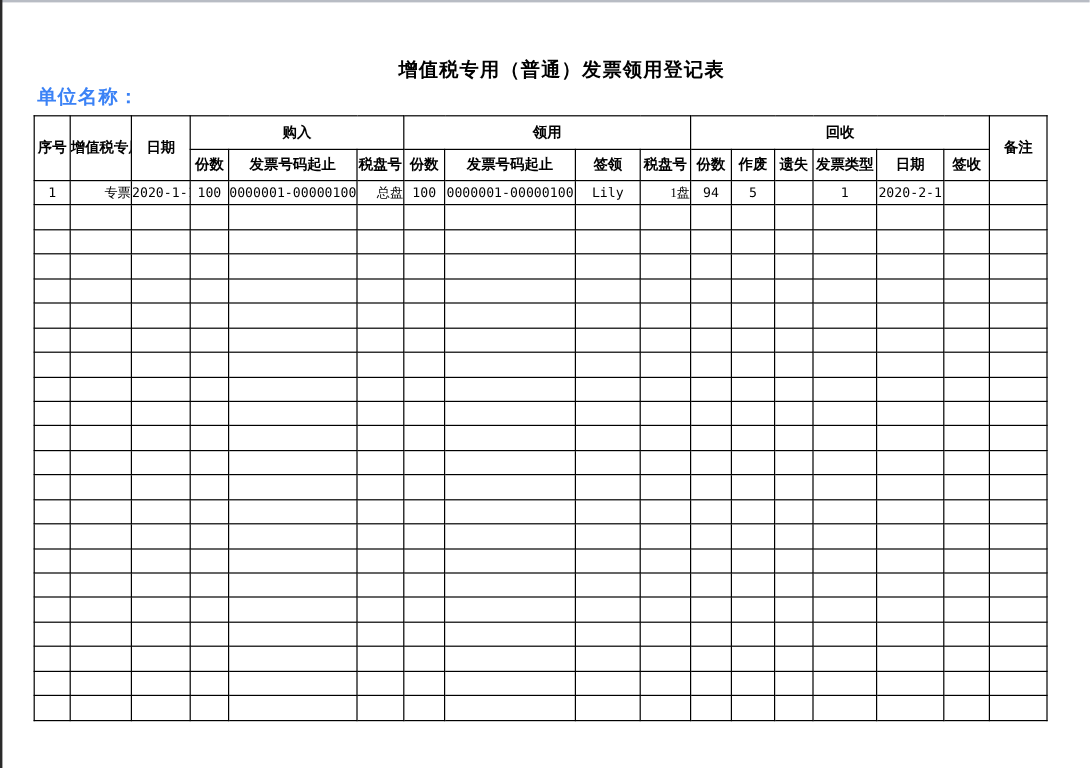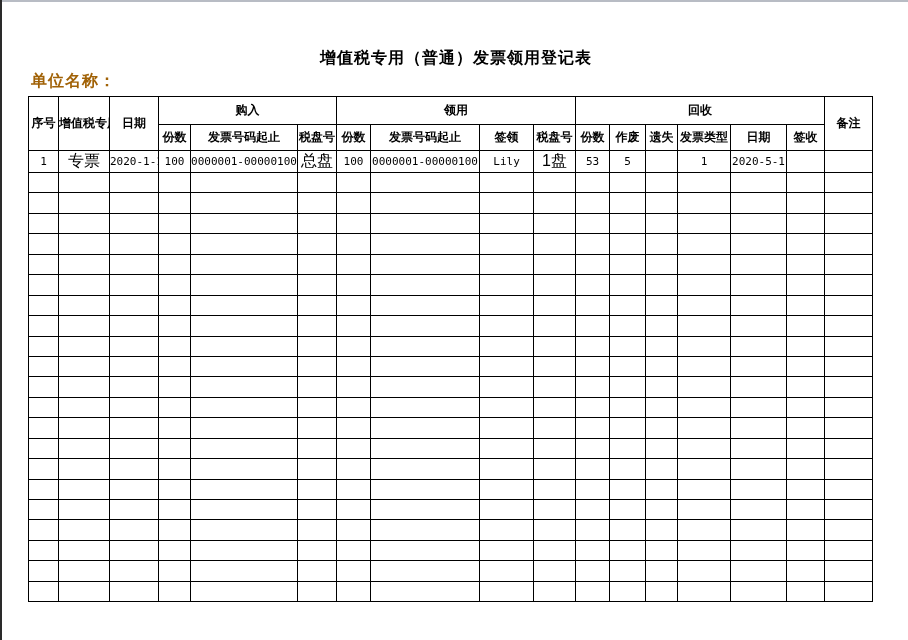--- a/index.html
+++ b/index.html
@@ -4,40 +4,40 @@
 <style>
   html, body { margin: 0; padding: 0; }
   body {
     width: 908px; height: 640px; position: relative; overflow: hidden;
     background: #ffffff;
     font-family: "DejaVu Sans", "Liberation Sans", sans-serif;
   }
   .frame-top { position: absolute; left: 0; top: 0; width: 908px; height: 2px; background: #b8bcc4; }
   .frame-left { position: absolute; left: 0; top: 0; width: 2px; height: 640px; background: #2a2a2a; }
   .title {
-    position: absolute; left: 0; top: 48px; width: 872px; padding-left: 20px;
+    position: absolute; left: 0; top: 48px; width: 872px; padding-left: 32px;
     text-align: center; font-size: 16px; font-weight: bold; color: #000; letter-spacing: 1px;
     font-family: "DejaVu Serif", "Liberation Serif", serif;
   }
   .unit-label {
-    position: absolute; left: 31px; top: 71px; font-size: 16px; font-weight: bold; color: #a16207;
+    position: absolute; left: 31px; top: 71px; font-size: 16px; font-weight: bold; color: #3b82f6;
     letter-spacing: 1px;
     font-family: "DejaVu Serif", "Liberation Serif", serif;
   }
   table.reg {
     position: absolute; left: 28px; top: 96px;
     border-collapse: collapse; table-layout: fixed; width: 845px;
   }
   table.reg td, table.reg th {
     border: 1.5px solid #000; padding: 0; text-align: center; vertical-align: middle;
     overflow: hidden; white-space: nowrap; color: #000;
   }
   table.reg th { font-size: 12px; font-weight: bold; }
   table.reg td { font-size: 11px; font-family: "DejaVu Sans Mono", "Liberation Mono", monospace; }
-  table.reg td.cjk { font-family: Liberation Sans, sans-serif; font-size: 16px; }
+  table.reg td.cjk { font-family: Liberation Serif, serif; font-size: 11px; text-align: right; }
   tr.h1 { height: 28px; }
   tr.h2 { height: 26px; }
   tr.dr { height: 20.45px; }
 </style>
 </head>
 <body>
 
 <div class="frame-top"></div>
 <div class="frame-left"></div>
 
@@ -95,25 +95,25 @@
       <td>1</td>
       <td class="cjk">专票</td>
       <td>2020-1-1</td>
       <td>100</td>
       <td>0000001-00000100</td>
       <td class="cjk">总盘</td>
       <td>100</td>
       <td>0000001-00000100</td>
       <td>Lily</td>
       <td class="cjk">1盘</td>
-      <td>53</td>
+      <td>94</td>
       <td>5</td>
       <td></td>
       <td>1</td>
-      <td>2020-5-1</td>
+      <td>2020-2-1</td>
       <td></td>
       <td></td>
     </tr>
   <tr class="dr">
         <td></td>
         <td></td>
         <td></td>
         <td></td>
         <td></td>
         <td></td>

